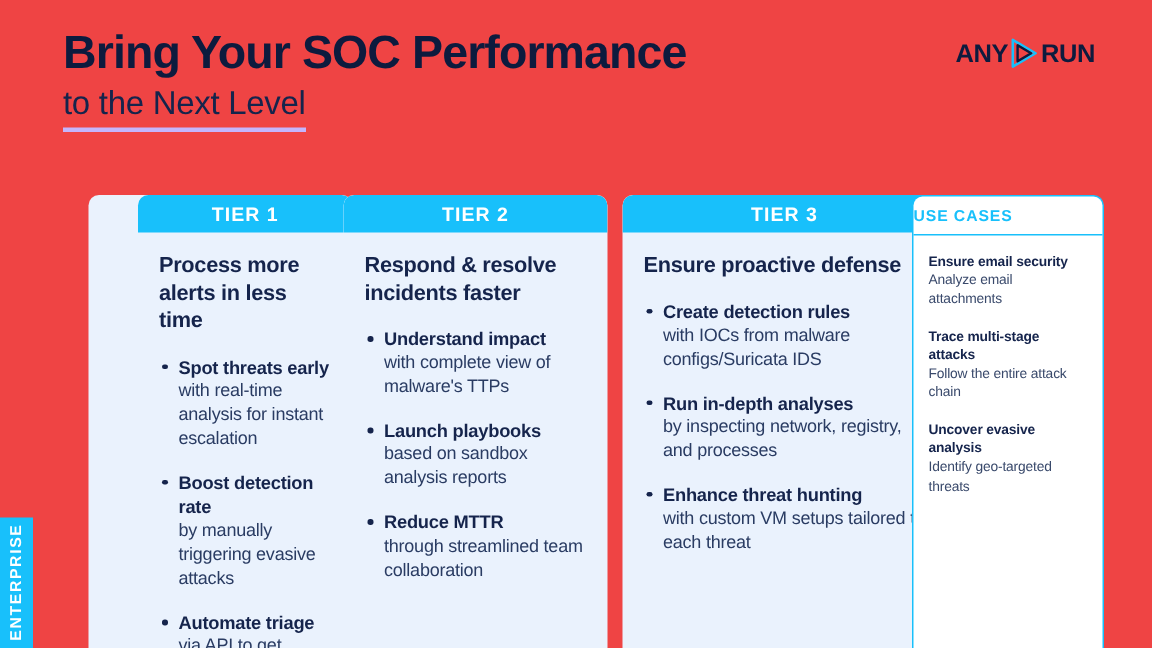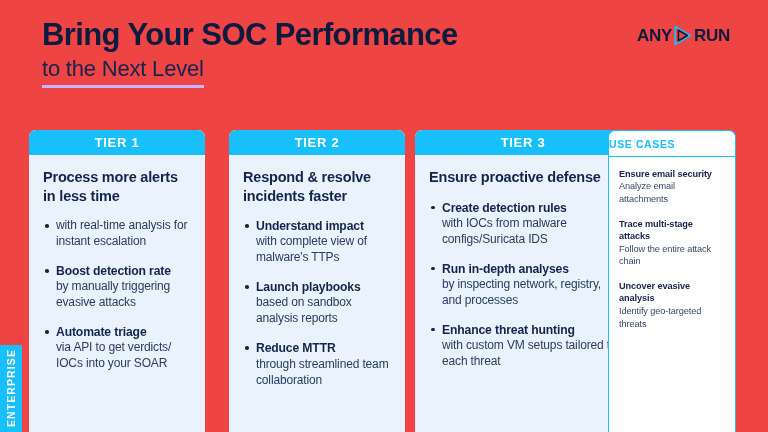--- a/index.html
+++ b/index.html
@@ -76,21 +76,21 @@
   .tier {
     position: absolute;
     top: 130px;
     width: 176px;
     height: 302px;
     background: #eaf2fd;
     border-top-left-radius: 7px;
     border-top-right-radius: 7px;
     overflow: hidden;
   }
-  .tier-1 { left: 29px; }
+  .tier-1 { left: 59px; padding-left: 33px; }
   .tier-2 { left: 229px; }
   .tier-3 { left: 415px; width: 216px; }
 
   .tier-head {
     height: 25px;
     background: #18c0fb;
     display: flex;
     align-items: center;
     justify-content: center;
     border-top-left-radius: 7px;
@@ -234,20 +234,21 @@
   </div>
 
   <div class="tier tier-1">
     <div class="tier-head">
       <span class="tier-head-label">TIER 1</span>
     </div>
     <div class="tier-body">
       <div class="tier-heading">Process more alerts in less time</div>
       <ul class="bullets">
         <li class="bullet">
+          <span class="bullet-strong">Spot threats early</span>
           <span class="bullet-text">with real-time analysis for instant escalation</span>
         </li>
         <li class="bullet">
           <span class="bullet-strong">Boost detection rate</span>
           <span class="bullet-text">by manually triggering evasive attacks</span>
         </li>
         <li class="bullet">
           <span class="bullet-strong">Automate triage</span>
           <span class="bullet-text">via API to get verdicts/ IOCs into your SOAR</span>
         </li>

